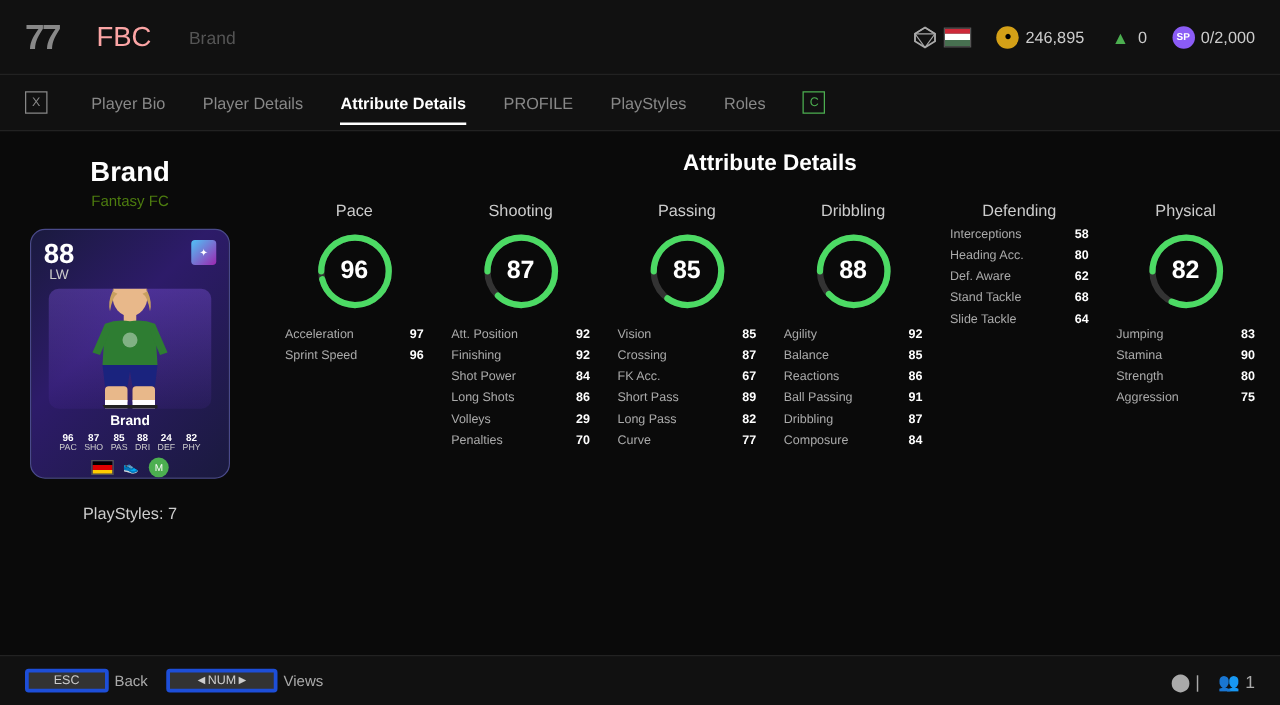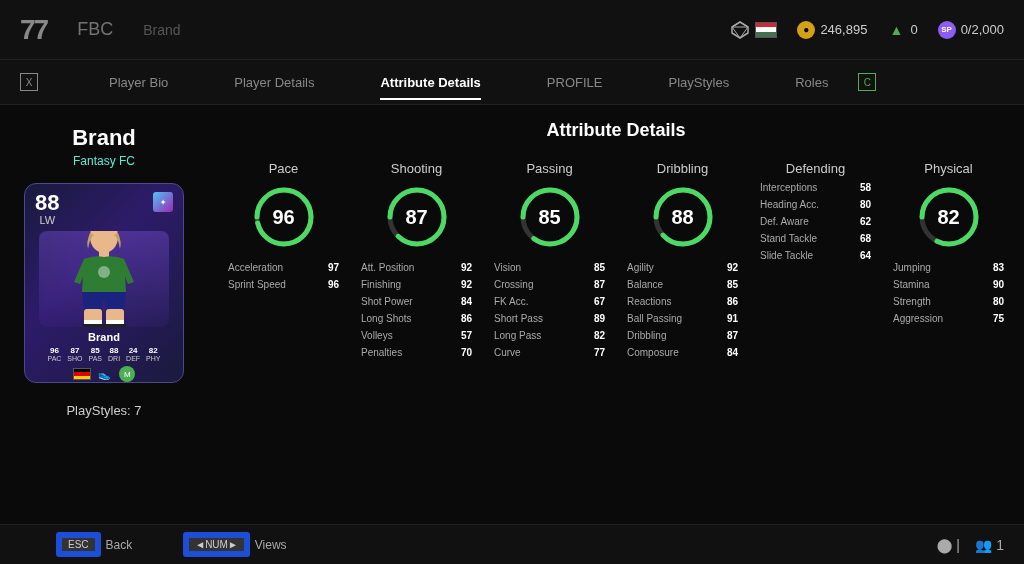--- a/index.html
+++ b/index.html
@@ -29,22 +29,22 @@
       align-items: center;
       gap: 10px;
     }
     .top-bar-logo {
       color: #888;
       font-size: 28px;
       font-weight: bold;
       letter-spacing: -2px;
     }
     .top-bar-title {
-      color: #737373;
-      font-size: 18px;
+      color: #fca5a5;
+      font-size: 22px;
       margin-left: 20px;
     }
     .top-bar-subtitle {
       color: #555;
       font-size: 14px;
       margin-left: 20px;
     }
     .top-bar-right {
       margin-left: auto;
       display: flex;
@@ -91,21 +91,20 @@
       padding: 0 20px;
       gap: 30px;
       border-bottom: 1px solid #222;
     }
     .nav-tab {
       font-size: 13px;
       color: #888;
       cursor: pointer;
       padding: 5px 0;
       position: relative;
-      margin-left: 36px;
     }
     .nav-tab.active {
       color: #fff;
       font-weight: bold;
     }
     .nav-tab.active::after {
       content: '';
       position: absolute;
       bottom: -5px;
       left: 0; right: 0;
@@ -144,21 +143,21 @@
       align-items: center;
     }
     .player-name {
       font-size: 22px;
       font-weight: bold;
       color: #fff;
       margin-bottom: 3px;
     }
     .player-team {
       font-size: 12px;
-      color: #5eead4;
+      color: #4d7c0f;
       margin-bottom: 15px;
     }
 
     
     .player-card {
       width: 160px;
       height: 200px;
       background: linear-gradient(135deg, #1a1a3e 0%, #2d1b69 40%, #1a1a3e 100%);
       border-radius: 12px;
       border: 1px solid #4a4a8a;
@@ -372,26 +371,25 @@
     }
     .bottom-btn {
       font-size: 12px;
       color: #aaa;
       display: flex;
       align-items: center;
       gap: 5px;
     }
     .key-badge {
       background: #333;
-      border: 6px solid #1d4ed8;
+      border: 3px solid #1d4ed8;
       border-radius: 3px;
-      padding: 1px 6px;
+      padding: 1px 20px;
       font-size: 10px;
       color: #ccc;
-      margin-left: 36px;
     }
     .bottom-right {
       display: flex;
       align-items: center;
       gap: 15px;
     }
     .bottom-icon {
       font-size: 14px;
       color: #aaa;
       display: flex;
@@ -620,21 +618,21 @@
       <div class="sub-attr-bar-container">
         <div class="sub-attr-bar" style="width:86%;background:#4cda64;"></div>
       </div>
       <span class="sub-attr-val">86</span>
     </div>
             <div class="sub-attr-row">
       <span class="sub-attr-name">Volleys</span>
       <div class="sub-attr-bar-container">
         <div class="sub-attr-bar" style="width:72%;background:#f5a623;"></div>
       </div>
-      <span class="sub-attr-val">57</span>
+      <span class="sub-attr-val">29</span>
     </div>
             <div class="sub-attr-row">
       <span class="sub-attr-name">Penalties</span>
       <div class="sub-attr-bar-container">
         <div class="sub-attr-bar" style="width:70%;background:#f5a623;"></div>
       </div>
       <span class="sub-attr-val">70</span>
     </div>
           </div>
         </div>

